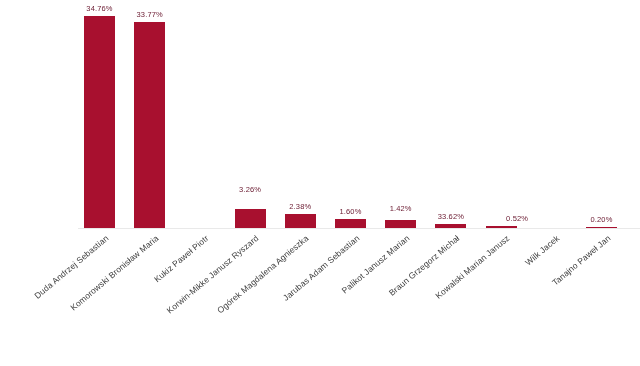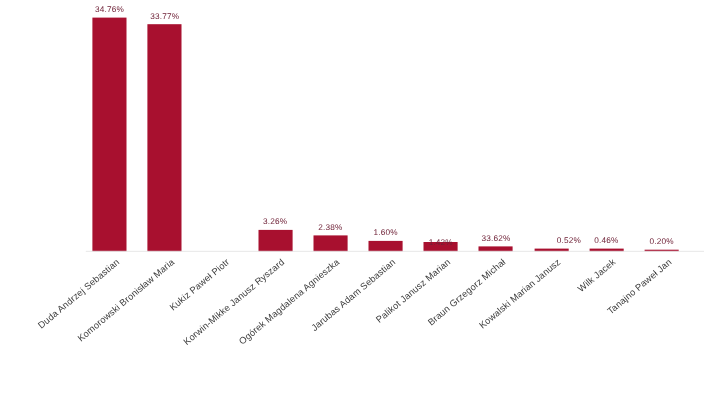--- a/index.html
+++ b/index.html
@@ -103,45 +103,41 @@
       <div class="bar-group" style="left: 84px; height: 228px;">
         <div class="bar" title="Duda Andrzej Sebastian 34.76%" style="height: 213px; background: rgb(168, 16, 47);"></div>
         <div class="bar-value" style="bottom: 216px; color: rgb(110, 32, 54);">34.76%</div>
       </div>
       <div class="bar-group" style="left: 134.2px; height: 228px;">
         <div class="bar" title="Komorowski Bronisław Maria 33.77%" style="height: 207px; background: rgb(168, 16, 47);"></div>
         <div class="bar-value" style="bottom: 210px; color: rgb(110, 32, 54);">33.77%</div>
       </div>
       <div class="bar-group" style="left: 234.6px; height: 228px;">
         <div class="bar" title="Korwin-Mikke Janusz Ryszard 3.26%" style="height: 20px; background: rgb(168, 16, 47);"></div>
-        <div class="bar-value" style="bottom: 23px; color: rgb(110, 32, 54);">3.26%</div>
+        <div class="bar-value" style="bottom: 35px; color: rgb(110, 32, 54);">3.26%</div>
       </div>
       <div class="bar-group" style="left: 284.8px; height: 236px;">
         <div class="bar" title="Ogórek Magdalena Agnieszka 2.38%" style="height: 15px; background: rgb(168, 16, 47);"></div>
         <div class="bar-value" style="bottom: 18px; color: rgb(110, 32, 54);">2.38%</div>
       </div>
       <div class="bar-group" style="left: 335px; height: 184px;">
         <div class="bar" title="Jarubas Adam Sebastian 1.60%" style="height: 10px; background: rgb(168, 16, 47);"></div>
         <div class="bar-value" style="bottom: 13px; color: rgb(110, 32, 54);">1.60%</div>
       </div>
       <div class="bar-group" style="left: 385.2px; height: 228px;">
         <div class="bar" title="Palikot Janusz Marian 1.42%" style="height: 9px; background: rgb(168, 16, 47);"></div>
-        <div class="bar-value" style="bottom: 4px; color: rgb(110, 32, 54);">1.42%</div>
+        <div class="bar-value" style="bottom: 16px; color: rgb(110, 32, 54);">1.42%</div>
       </div>
       <div class="bar-group" style="left: 435.4px; height: 228px;">
         <div class="bar" title="Braun Grzegorz Michał 0.83%" style="height: 5px; background: rgb(168, 16, 47);"></div>
         <div class="bar-value" style="bottom: 8px; color: rgb(110, 32, 54);">33.62%</div>
       </div>
       <div class="bar-group" style="left: 485.6px; height: 228px;">
         <div class="bar" title="Kowalski Marian Janusz 0.52%" style="height: 3px; background: rgb(168, 16, 47);"></div>
         <div class="bar-value" style="bottom: 6px; color: rgb(110, 32, 54); padding-left: 32px;">0.52%</div>
-      </div>
-      <div class="bar-group" style="left: 535.8px; height: 228px;">
-        <div class="bar" title="Wilk Jacek 0.46%" style="height: 3px; background: rgb(168, 16, 47);"></div>
-        <div class="bar-value" style="bottom: 6px; color: rgb(110, 32, 54);">0.46%</div>
       </div>
       <div class="bar-group" style="left: 586px; height: 296px;">
         <div class="bar" title="Tanajno Paweł Jan 0.20%" style="height: 2px; background: rgb(168, 16, 47);"></div>
         <div class="bar-value" style="bottom: 5px; color: rgb(110, 32, 54);">0.20%</div>
       </div>
     </div>
 
   <div id="axis-line"></div>
 
   <div id="category-labels">

